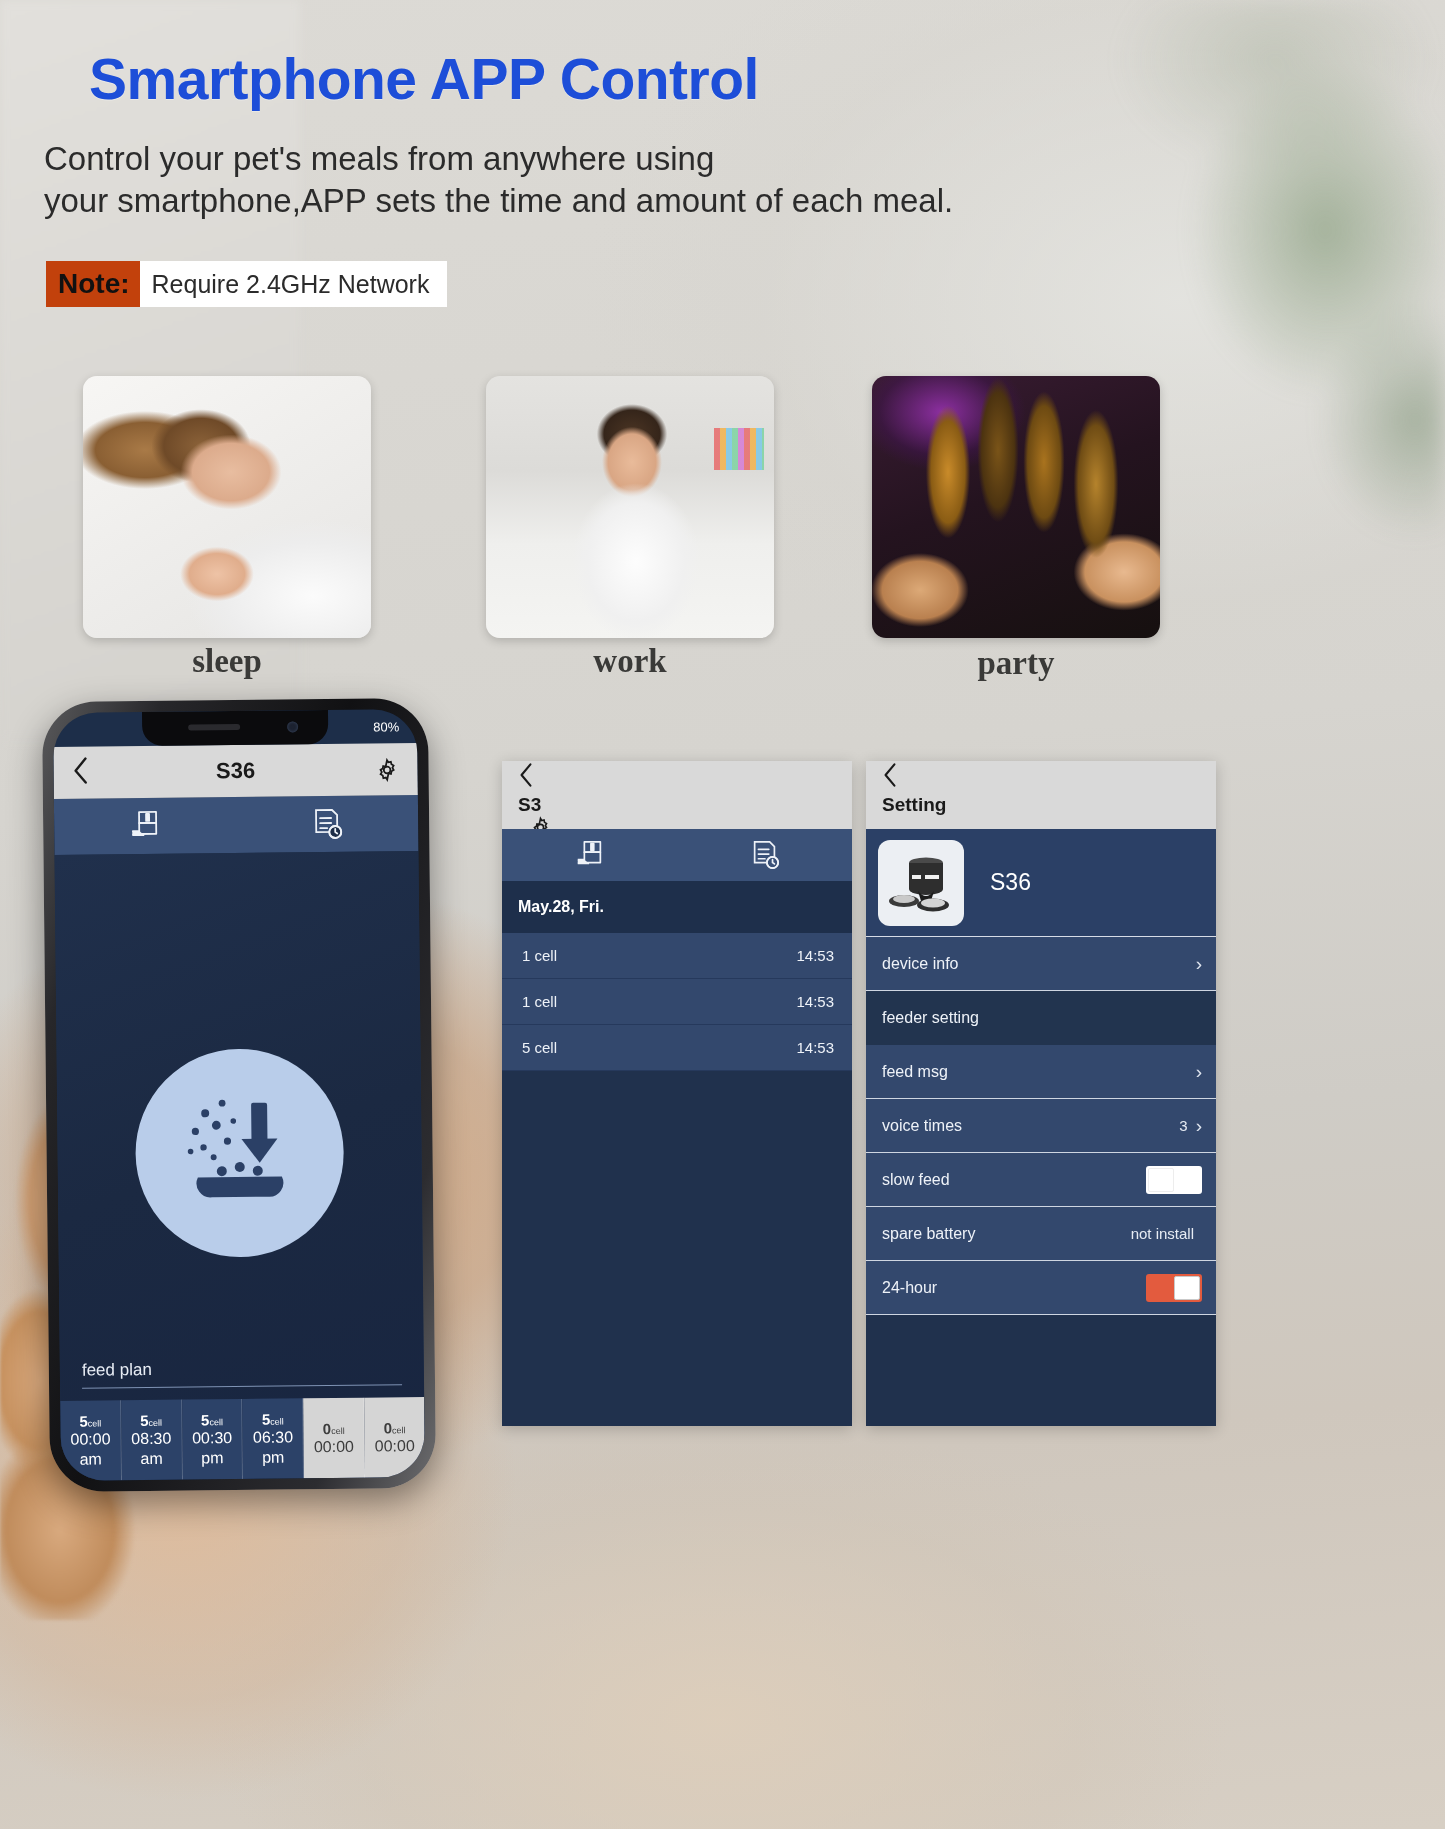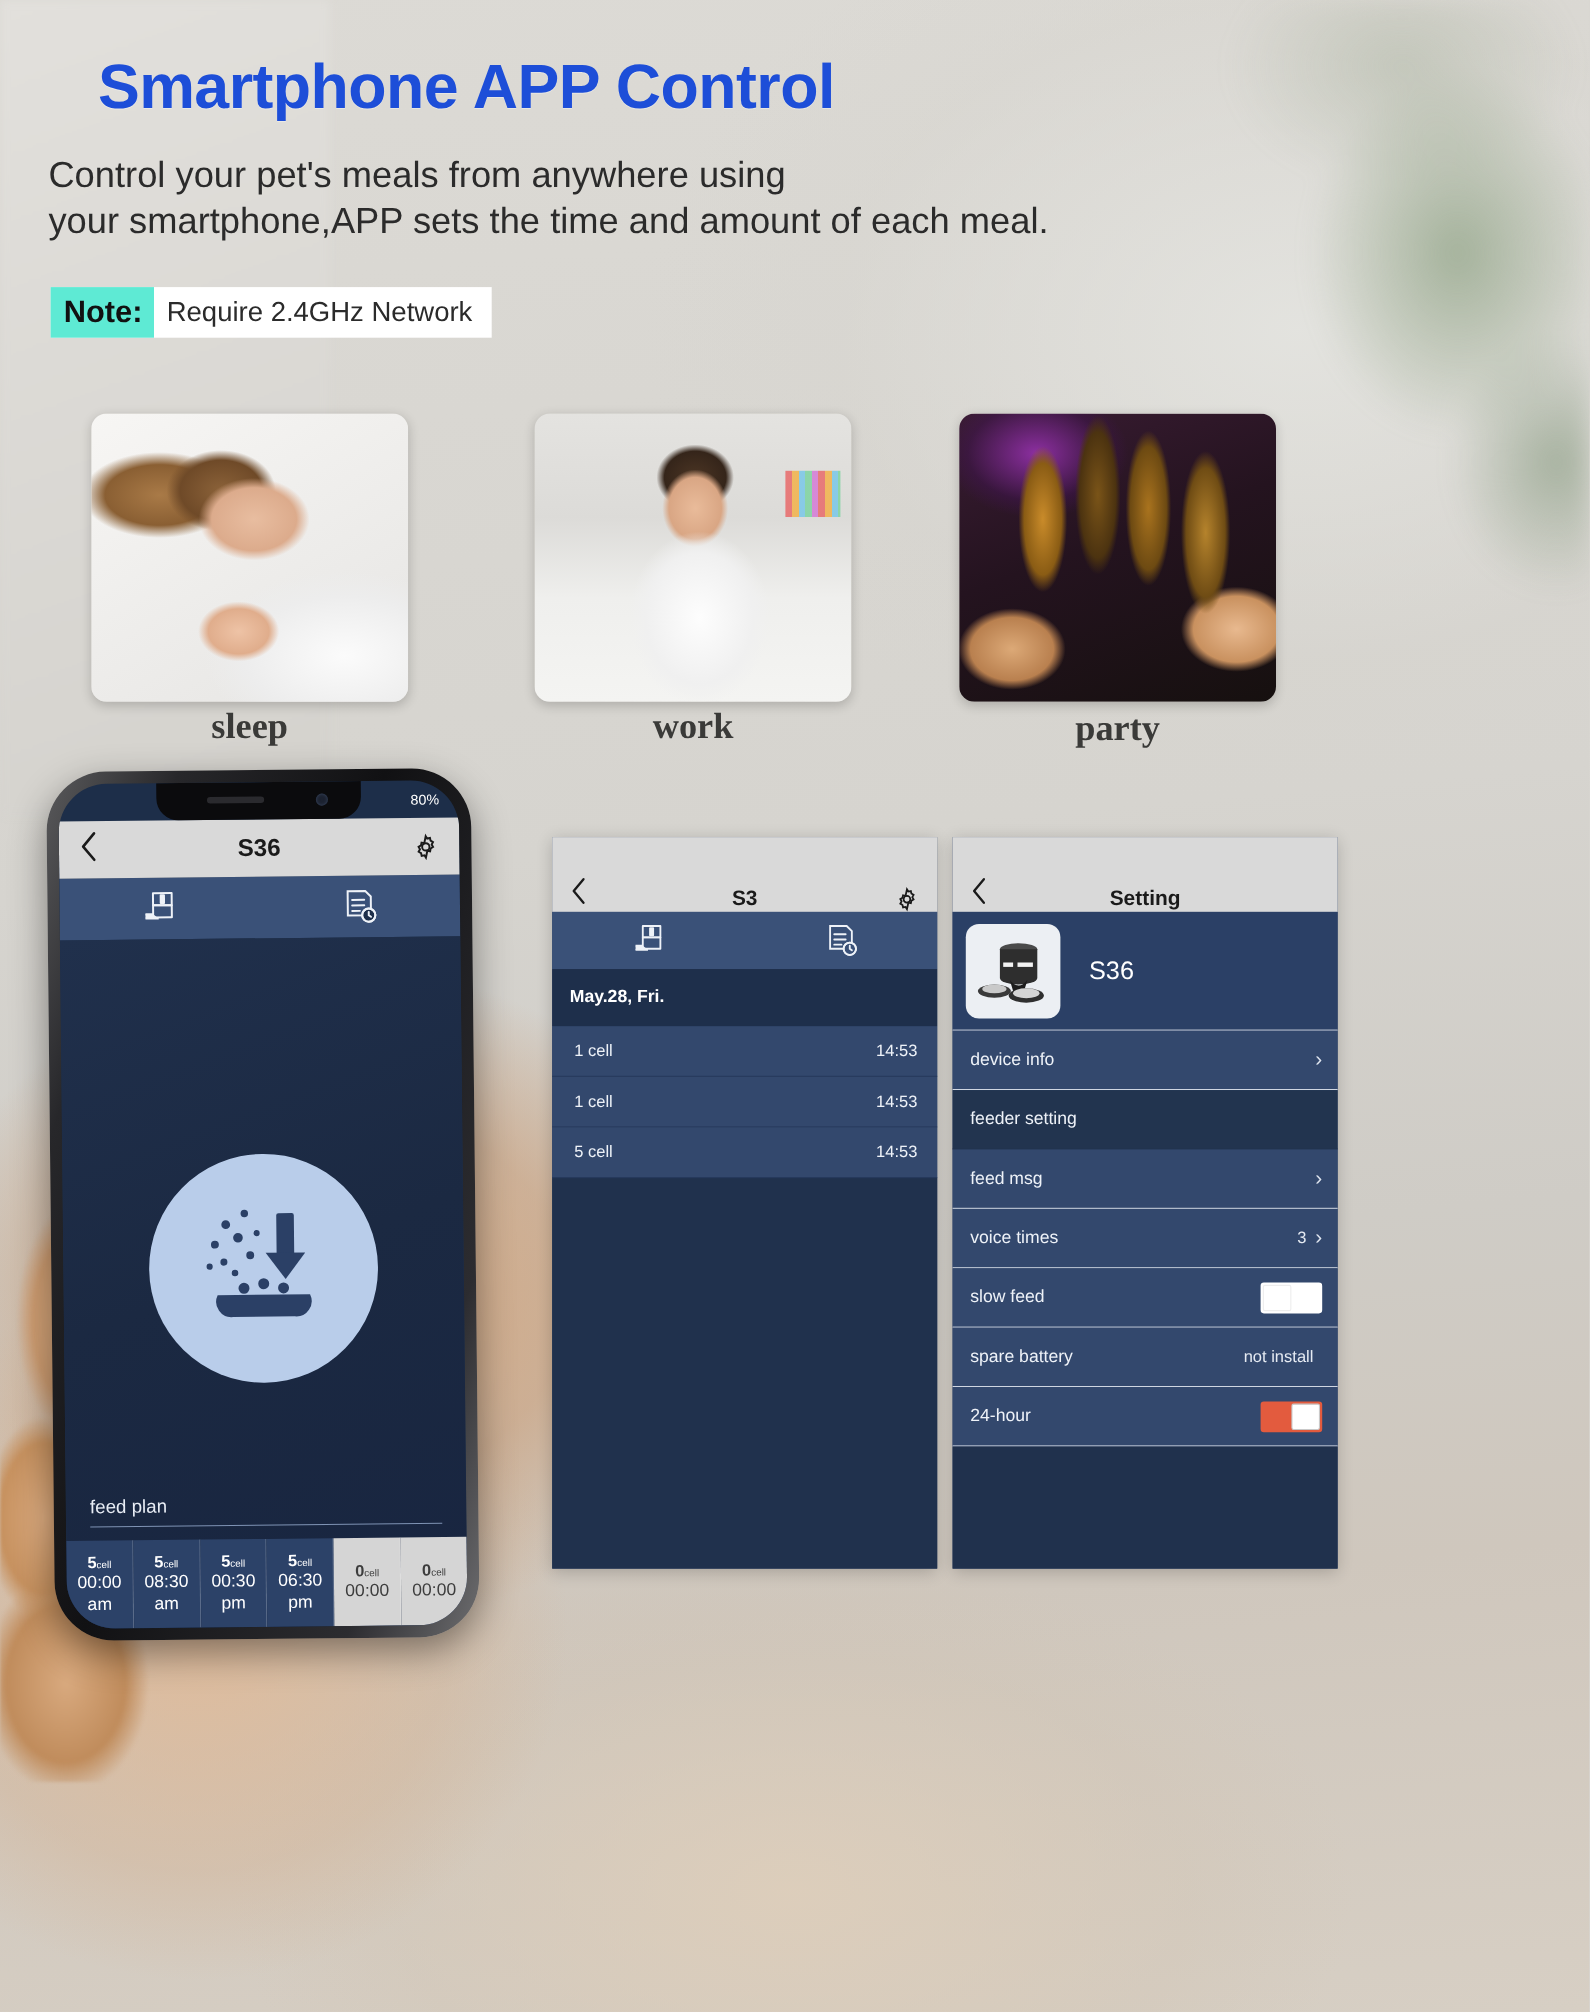--- a/index.html
+++ b/index.html
@@ -61,21 +61,21 @@
 
   .note-box {
     position: absolute;
     left: 46px; top: 261px;
     display: flex;
     align-items: stretch;
     background: #ffffff;
     height: 46px;
   }
   .note-tag {
-    background: #5eead4;
+    background: #c2410c;
     color: #111;
     font-weight: bold;
     font-size: 28px;
     padding: 4px 10px 4px 12px;
     display: flex;
     align-items: center;
   }
   .note-text {
     color: #2b2b2b;
     font-size: 25px;
@@ -275,22 +275,23 @@
     width: 350px;
     background: #2b4066;
     box-shadow: 0 3px 14px rgba(0,0,0,0.20);
   }
   .panel-mid   { left: 502px; top: 761px; height: 665px; }
   .panel-right { left: 866px; top: 761px; height: 665px; }
 
   .p-navbar {
     height: 68px;
     background: #d9d9d9;
-    display: flex; align-items: flex-end;
+    display: flex; align-items: flex-start;
     padding: 0 16px;
+    flex-direction: column;
   }
   .p-nav-back { width: 34px; font-size: 28px; color: #1a1a1a; line-height: 1; }
   .p-nav-title { flex: 1; text-align: center; font-size: 19px; font-weight: bold; color: #1a1a1a; }
   .p-nav-gear { width: 34px; display: flex; justify-content: flex-end; }
 
   .p-tabs {
     height: 52px;
     background: #3a5178;
     display: flex; align-items: center;
   }

